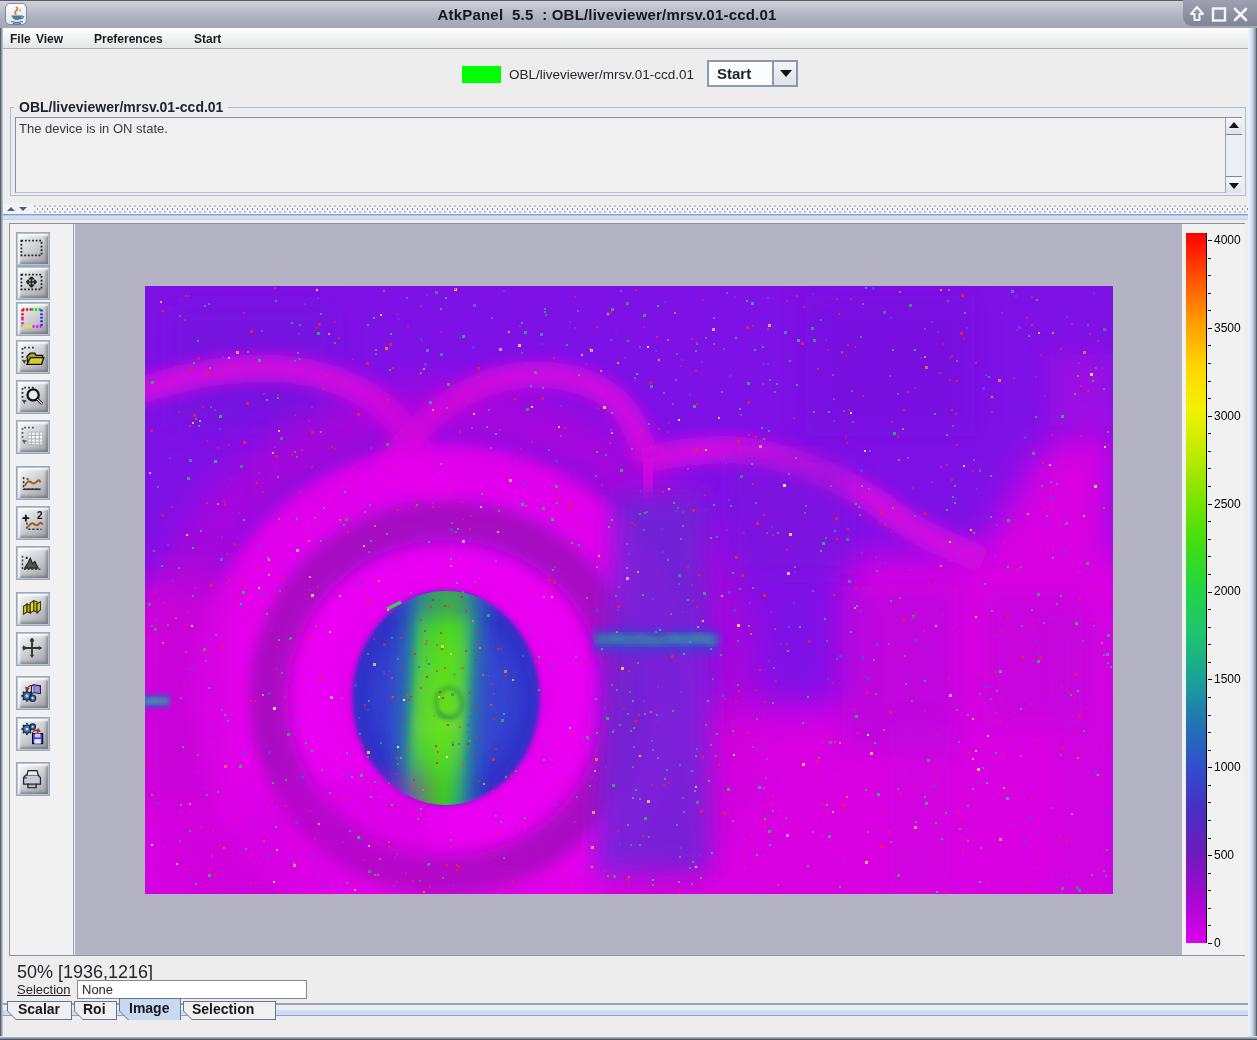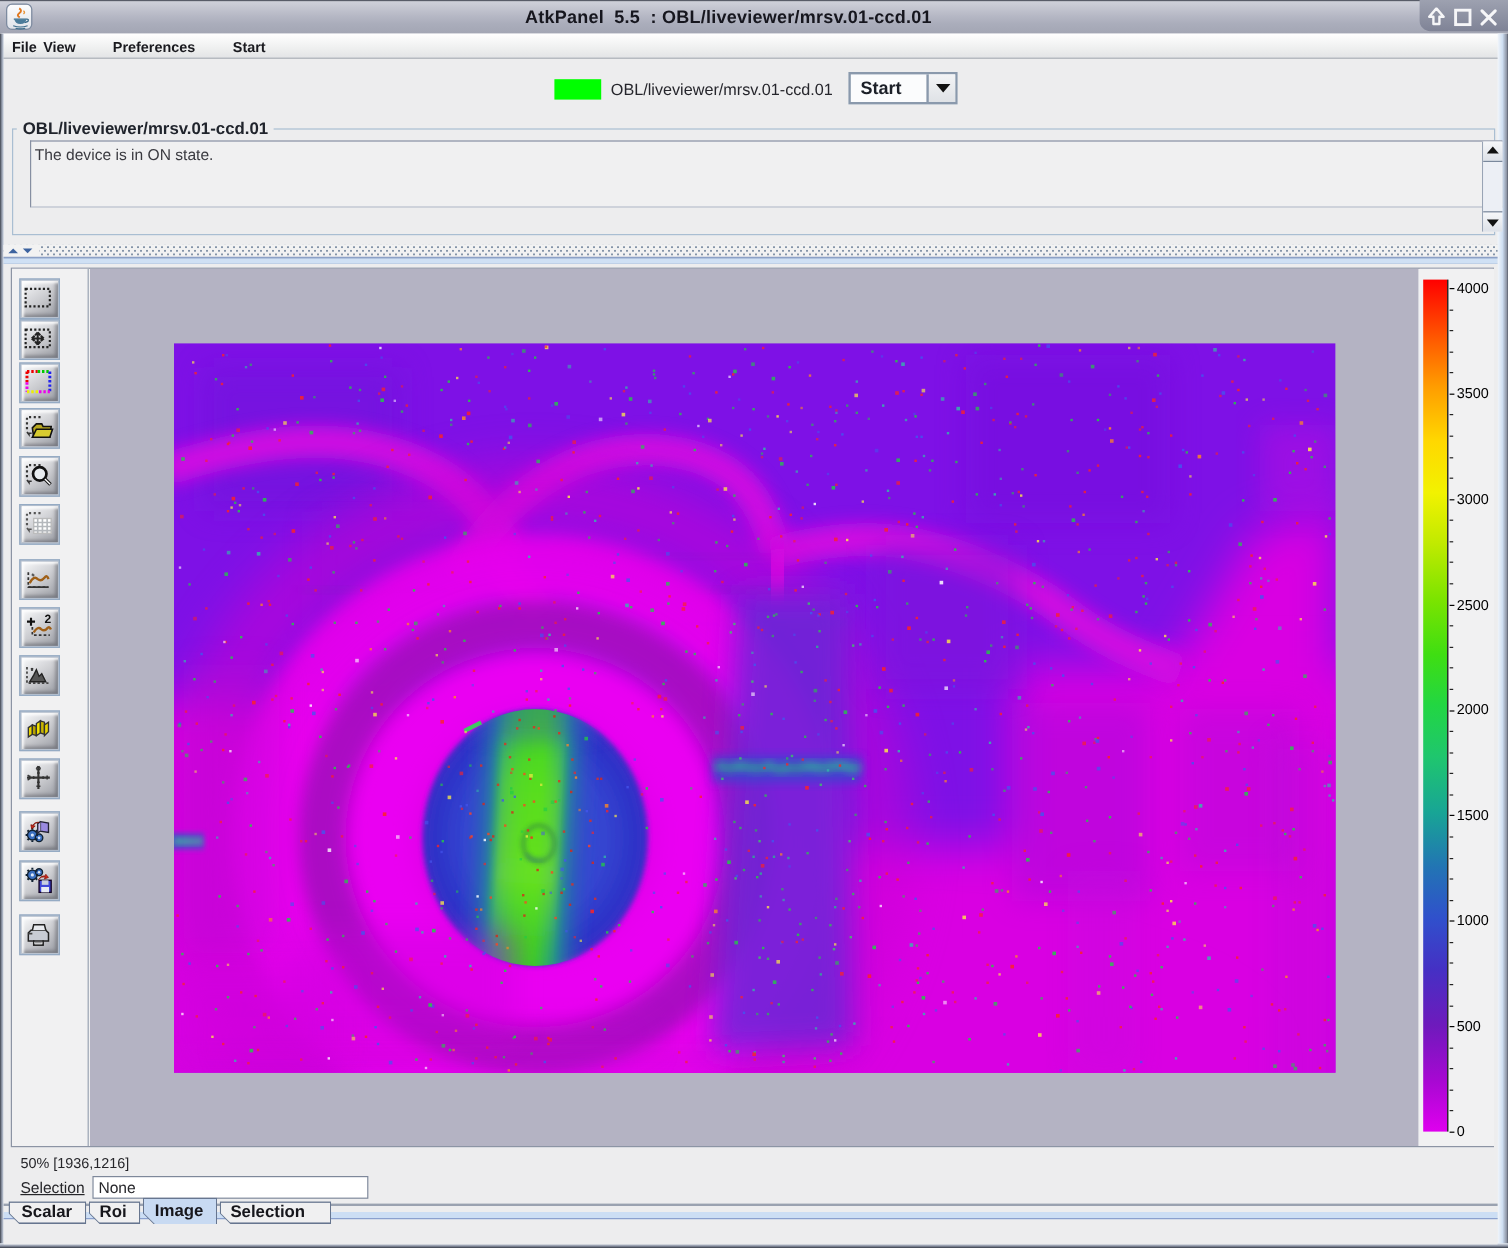--- a/index.html
+++ b/index.html
@@ -29,21 +29,21 @@
 #statuslbl { left:509px; top:67px; font-size:13.5px; color:#26262c; }
 #combo { left:707px; top:60px; width:91px; height:27px; background:#fbfcfd;
   border:2px solid #8a99ac; }
 #combo-text { left:8px; top:1px; font-size:15px; font-weight:bold; color:#1c2028; line-height:22px;}
 #combo-btn { right:0; top:0; width:24px; height:23px; background:linear-gradient(#f3f4f6,#dfe2e6);
   border-left:2px solid #8a99ac; }
 #combo-arrow { left:6px; top:8px; width:0; height:0; border-left:6px solid transparent;
   border-right:6px solid transparent; border-top:7px solid #111; }
 #groupbox { left:10px; top:107px; width:1236px; height:89px; border:1px solid #a9bed2; }
 #grouptitle { left:14px; top:99px; background:#ededee; padding:0 5px; font-size:14px; font-weight:bold; color:#20242c; }
-#textarea { left:14px; top:9px; width:1227px; height:56px; background:#f0f0f1;
+#textarea { left:4px; top:9px; width:1227px; height:76px; background:#f0f0f1;
   border:1px solid #868fa2; border-bottom-color:#b8bfcc; border-right-color:#b8bfcc;}
 #textarea-msg { left:3px; top:3px; font-size:13px; color:#3a3a40; }
 #scrollbar { right:0px; top:0px; width:16px; height:75px; background:#eef0f4; border-left:1px solid #99a4b5;}
 .sbbtn { position:absolute; left:0; width:16px; height:16px; background:linear-gradient(#f6f7f9,#dde1e8); }
 .sbarr { position:absolute; left:3px; width:0; height:0; border-left:5px solid transparent; border-right:5px solid transparent; }
 #sbthumb { position:absolute; left:0; top:16px; width:16px; height:43px; background:#eceff5;
   border-top:1px solid #7a889c; border-bottom:1px solid #7a889c; }
 
 #splitter { left:3px; top:204px; width:1245px; height:10px; background:#f2f2f2;
   background-image:radial-gradient(circle, #8494a8 0.7px, transparent 0.95px),radial-gradient(circle, #8494a8 0.7px, transparent 0.95px);
@@ -61,21 +61,21 @@
   background:linear-gradient(145deg,#fbfbfc 0%,#e2e3e6 26%,#c9cacE 55%,#aaacb2 85%,#9a9ca3 100%);
   box-shadow:inset 2px 2px 2px rgba(255,255,255,0.8), inset -2px -2px 3px rgba(84,86,94,0.5); }
 #imgpanel { position:absolute; left:65px; top:0px; width:1107px; height:731px; background:#b4b3c3; }
 #ccdimg { position:absolute; left:70px; top:62px; width:968px; height:608px; }
 #cbar-area { position:absolute; left:1173px; top:0; width:62px; height:731px; background:#f1f1f2; }
 #cbar { position:absolute; left:3px; top:9px; width:21px; height:710px; border-right:1px solid #000;
   background:linear-gradient(#ff0000 0%, #ff5a00 7%, #ff9c00 12.5%, #ffd800 19%, #f2f200 25%, #c0ea00 31%, #7ce400 37.5%, #3fde12 44%, #22d643 50%, #1fc66e 56%, #18a595 62.5%, #2274b4 69%, #3050cc 75%, #4530c4 81%, #6e1abc 87.5%, #a708d2 94%, #df00ee 100%); }
 .ctick { position:absolute; left:25px; width:4px; height:1px; background:#000; }
 .ctickm { position:absolute; left:25px; width:3px; height:1px; background:#222; }
 .clbl { position:absolute; left:31px; font-size:12px; color:#000; }
-#zoomlbl { position:absolute; left:14px; top:742px; font-size:12px; color:#26262a; }
+#zoomlbl { position:absolute; left:14px; top:742px; font-size:18px; color:#26262a; }
 #sellbl { position:absolute; left:14px; top:762px; font-size:13px; color:#26262a;text-decoration:underline; }
 #selfield { position:absolute; left:74px; top:760px; width:230px; height:19px; background:#fff;
   border:1px solid #7e889a; font-size:13px; color:#26262a; padding:1px 0 0 4px; }
 
 #tabband { left:3px; top:1010px; width:1245px; height:6px; background:#ccdef4; border-bottom:1px solid #8aa0ce; }
 #tabrow { left:3px; top:996px; width:1245px; height:44px; }
 .tab { position:absolute; font-size:14px; font-weight:bold; color:#17171c; }
 </style>
 </head>
 <body>

